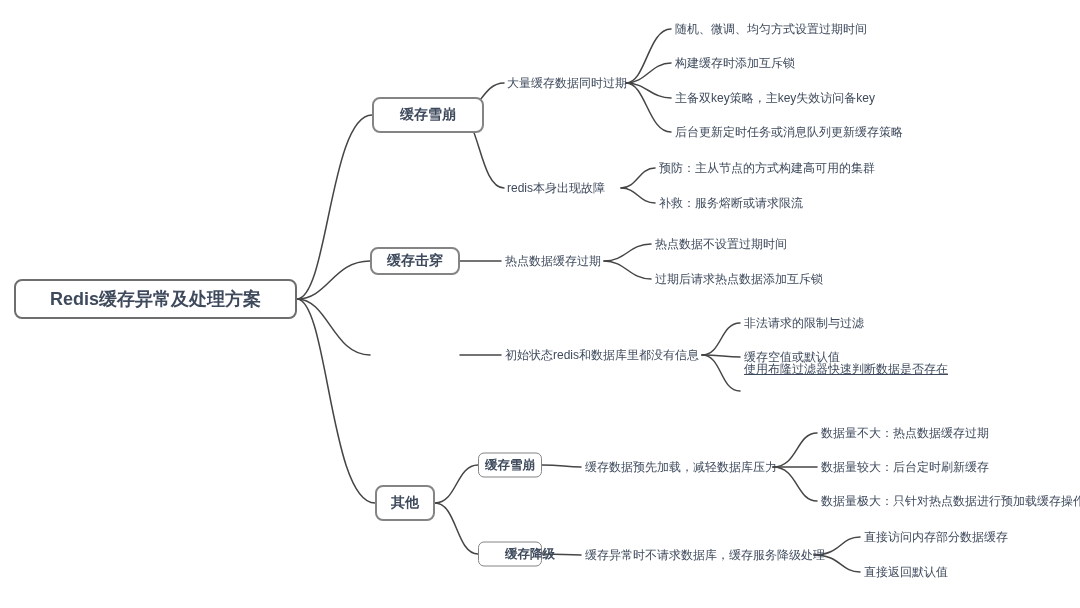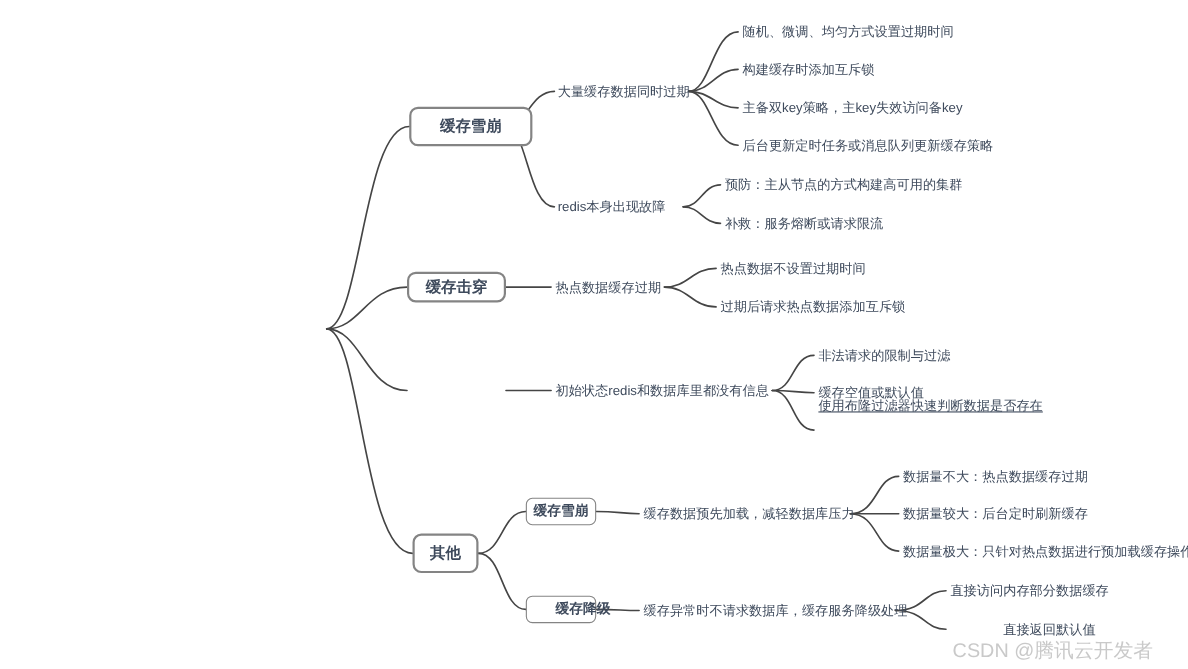--- a/index.html
+++ b/index.html
@@ -68,20 +68,23 @@
     <path d="M542,465 C562,465 565,467 581,467"></path>
     <path d="M773,467 C798,467 796,433 817,433"></path>
     <path d="M773,467 L817,467"></path>
     <path d="M773,467 C798,467 796,501 817,501"></path>
 
     <path d="M542,554 C562,554 565,555 581,555"></path>
     <path d="M814,555 C841,555 840,537 860,537"></path>
     <path d="M814,555 C841,555 840,572 860,572"></path>
   </svg>
 
+  <div class="node root" style="left:14px; top:299px; width:283px; height:40px;">
+    <span>Redis缓存异常及处理方案</span>
+  </div>
 
   <div class="node branch" style="left:372px; top:115px; width:112px; height:36px;">
     <span>缓存雪崩</span>
   </div>
   <div class="node branch" style="left:370px; top:261px; width:90px; height:28px;">
     <span>缓存击穿</span>
   </div>
   <div class="node branch" style="left:375px; top:503px; width:60px; height:36px;">
     <span>其他</span>
   </div>
@@ -108,17 +111,16 @@
   <div class="txt" style="left:659px; top:203px;">补救：服务熔断或请求限流</div>
   <div class="txt" style="left:655px; top:244px;">热点数据不设置过期时间</div>
   <div class="txt" style="left:655px; top:279px;">过期后请求热点数据添加互斥锁</div>
   <div class="txt" style="left:744px; top:323px;">非法请求的限制与过滤</div>
   <div class="txt" style="left:744px; top:357px;">缓存空值或默认值</div>
   <div class="txt" style="left:744px; top:369px;text-decoration:underline;">使用布隆过滤器快速判断数据是否存在</div>
   <div class="txt" style="left:821px; top:433px;">数据量不大：热点数据缓存过期</div>
   <div class="txt" style="left:821px; top:467px;">数据量较大：后台定时刷新缓存</div>
   <div class="txt" style="left:821px; top:501px;">数据量极大：只针对热点数据进行预加载缓存操作</div>
   <div class="txt" style="left:864px; top:537px;">直接访问内存部分数据缓存</div>
-  <div class="txt" style="left:912px; top:572px;">直接返回默认值</div>
+  <div class="txt" style="left:864px; top:572px;">直接返回默认值</div>
 
-  <div class="watermark" style="left:866px; top:579px;">CSDN @腾讯云开发者</div>
 
 </div>
 
 </body></html>

